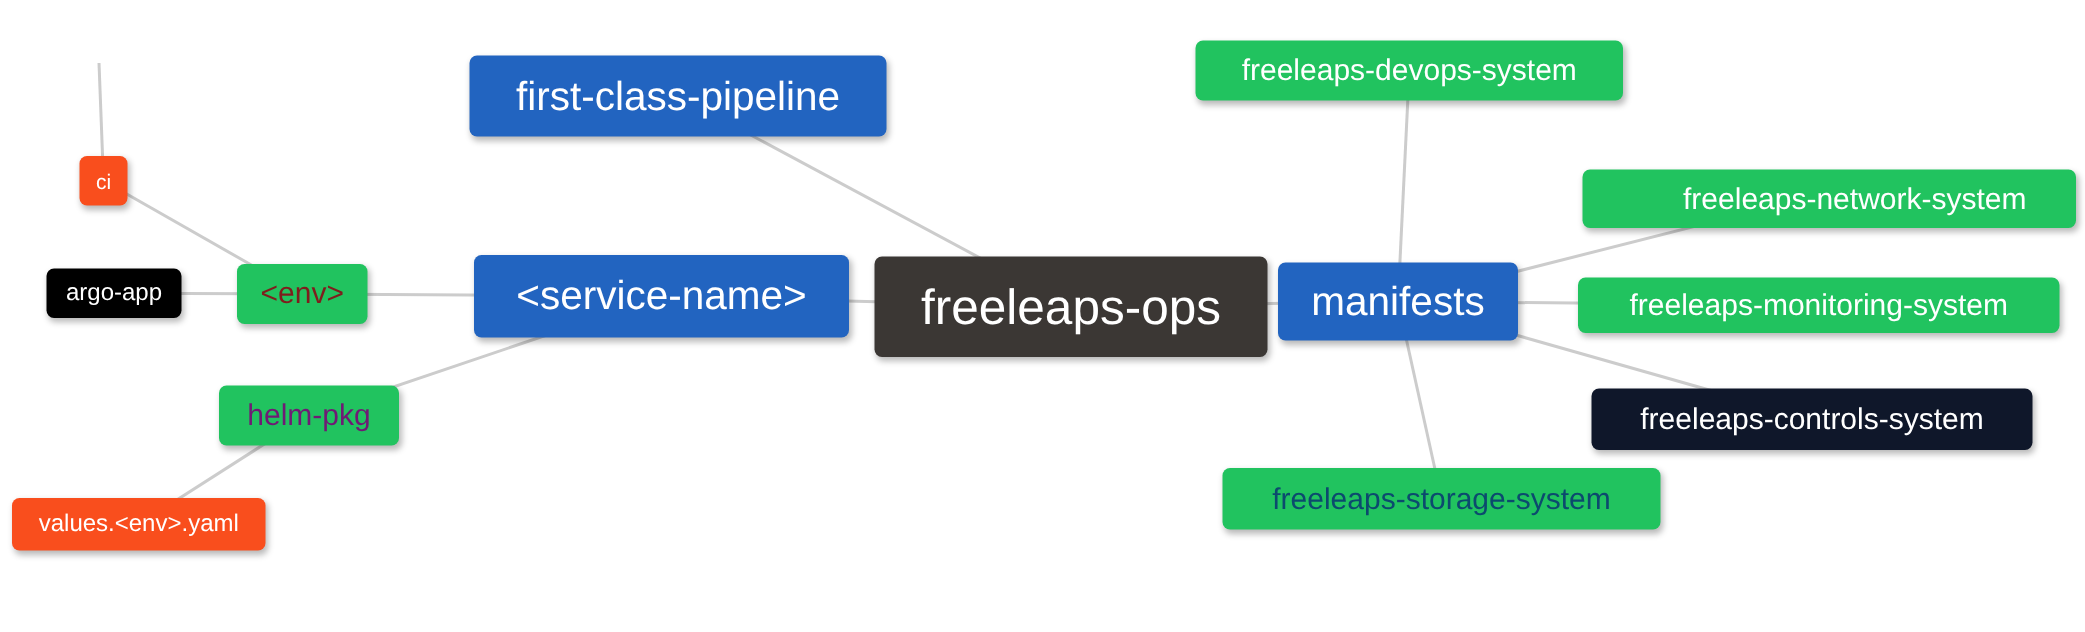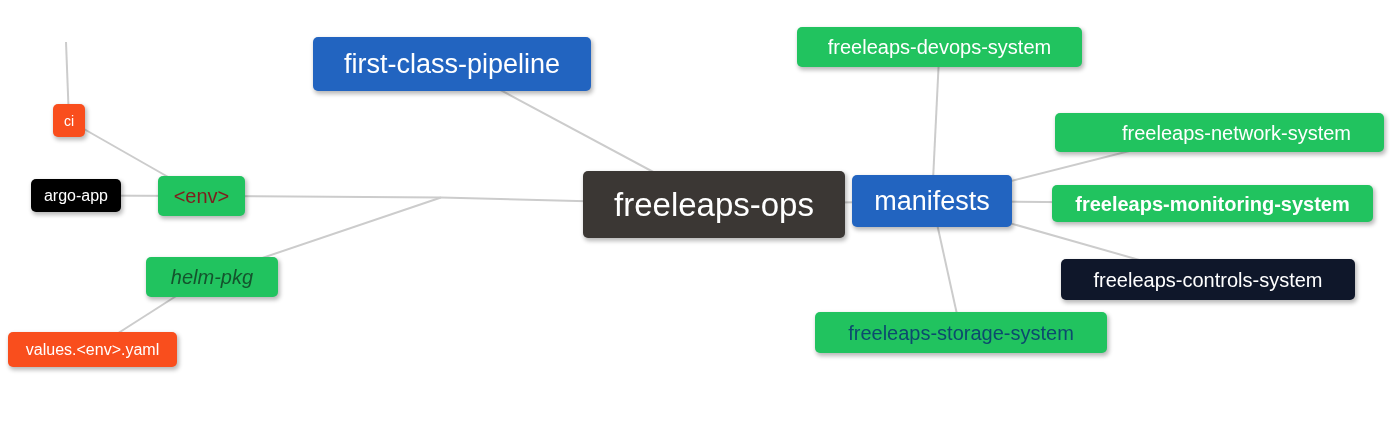--- a/index.html
+++ b/index.html
@@ -55,45 +55,48 @@
       <line x1="932" y1="201" x2="1212.5" y2="203.5" stroke="#cccccc" stroke-width="2"></line>
       <line x1="932" y1="201" x2="1208" y2="279.5" stroke="#cccccc" stroke-width="2"></line>
       <line x1="932" y1="201" x2="961" y2="332.5" stroke="#cccccc" stroke-width="2"></line>
     </svg>
 <div class="node" style="left: 583px; top: 171px; width: 262px; height: 67px; background: rgb(59, 55, 52); font-size: 33px; color: rgb(255, 255, 255);">
       <span>freeleaps-ops</span>
     </div>
     <div class="node" style="left: 313px; top: 37px; width: 278px; height: 54px; background: rgb(34, 100, 192); font-size: 27px; color: rgb(255, 255, 255);">
       <span>first-class-pipeline</span>
     </div>
+    <div class="node" style="left: 316px; top: 170px; width: 250px; height: 55px; background: rgb(34, 100, 192); font-size: 27px; color: rgb(255, 255, 255);">
+      <span>&lt;service-name&gt;</span>
+    </div>
     <div class="node" style="left: 852px; top: 175px; width: 160px; height: 52px; background: rgb(34, 100, 192); font-size: 27px; color: rgb(255, 255, 255);">
       <span>manifests</span>
     </div>
     <div class="node" style="left: 158px; top: 176px; width: 87px; height: 40px; background: rgb(33, 195, 95); font-size: 20px; color: #7f1d1d;">
       <span>&lt;env&gt;</span>
     </div>
-    <div class="node" style="left: 146px; top: 257px; width: 132px; height: 40px; background: rgb(33, 195, 95); font-size: 20px; color: #14532d; font-style: italic;">
+    <div class="node" style="left: 146px; top: 257px; width: 120px; height: 40px; background: rgb(33, 195, 95); font-size: 20px; color: #701a75;">
       <span>helm-pkg</span>
     </div>
     <div class="node" style="left: 53px; top: 104px; width: 32px; height: 33px; background: rgb(249, 78, 29); font-size: 14px; color: rgb(255, 255, 255);">
       <span>ci</span>
     </div>
     <div class="node" style="left: 31px; top: 179px; width: 90px; height: 33px; background: #000000; font-size: 16px; color: rgb(255, 255, 255);">
       <span>argo-app</span>
     </div>
     <div class="node" style="left: 8px; top: 332px; width: 169px; height: 35px; background: rgb(249, 78, 29); font-size: 16px; color: rgb(255, 255, 255);">
       <span>values.&lt;env&gt;.yaml</span>
     </div>
     <div class="node" style="left: 797px; top: 27px; width: 285px; height: 40px; background: rgb(33, 195, 95); font-size: 20px; color: rgb(255, 255, 255);">
       <span>freeleaps-devops-system</span>
     </div>
     <div class="node" style="left: 1055px; top: 113px; width: 295px; height: 39px; background: rgb(33, 195, 95); font-size: 20px; color: rgb(255, 255, 255); padding-left: 34px;">
       <span>freeleaps-network-system</span>
     </div>
-    <div class="node" style="left: 1052px; top: 185px; width: 321px; height: 37px; background: rgb(33, 195, 95); font-size: 20px; color: rgb(255, 255, 255); font-weight: bold;">
+    <div class="node" style="left: 1052px; top: 185px; width: 321px; height: 37px; background: rgb(33, 195, 95); font-size: 20px; color: rgb(255, 255, 255);">
       <span>freeleaps-monitoring-system</span>
     </div>
     <div class="node" style="left: 1061px; top: 259px; width: 294px; height: 41px; background: #0f172a; font-size: 20px; color: rgb(255, 255, 255);">
       <span>freeleaps-controls-system</span>
     </div>
     <div class="node" style="left: 815px; top: 312px; width: 292px; height: 41px; background: rgb(33, 195, 95); font-size: 20px; color: #0c4a6e;">
       <span>freeleaps-storage-system</span>
     </div>
   </div>
 

